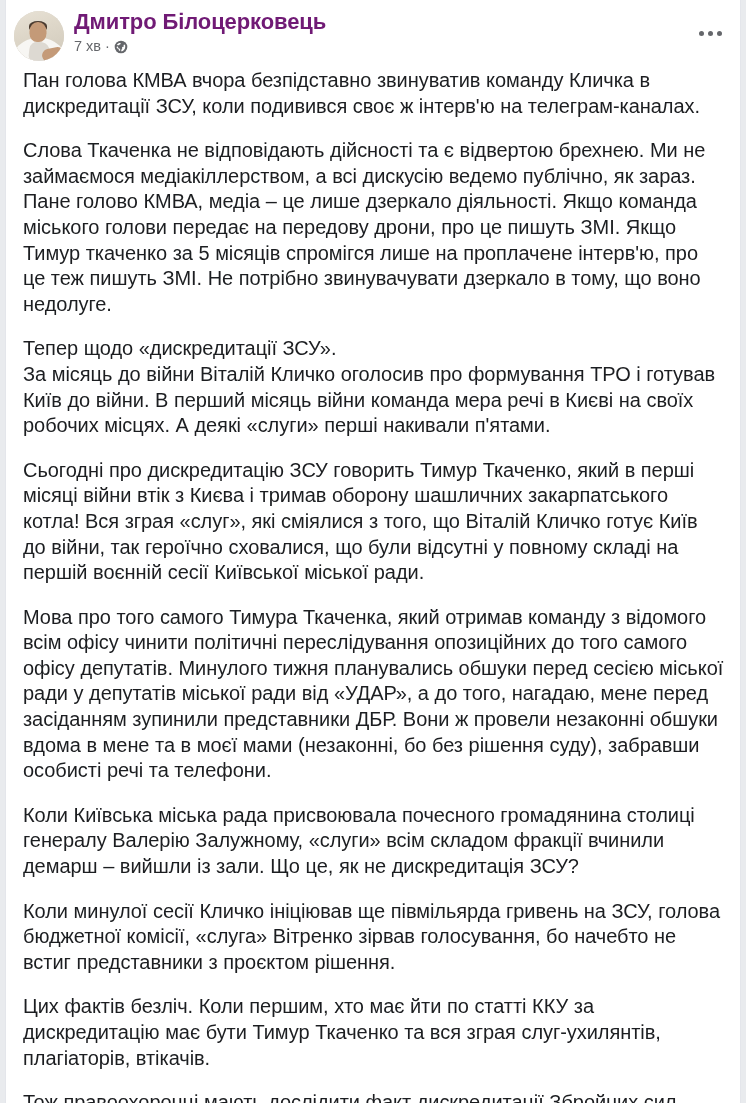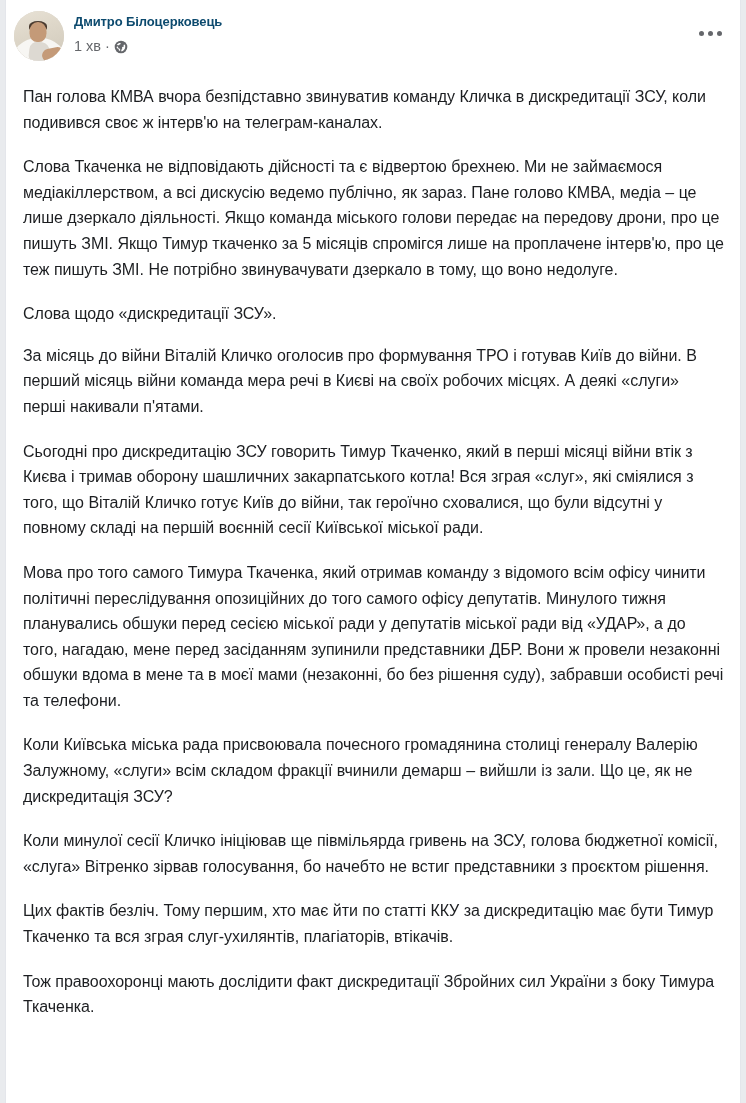--- a/index.html
+++ b/index.html
@@ -90,23 +90,23 @@
   }
 
   .header-text {
     margin-left: 10px;
     padding-top: 1px;
     flex: 1 1 auto;
     min-width: 0;
   }
 
   .author-name {
-    font-size: 13px;
+    font-size: 22px;
     font-weight: 700;
-    color: #0c4a6e;
+    color: #701a75;
     line-height: 24px;
     letter-spacing: -0.1px;
   }
 
   .meta-line {
     display: flex;
     align-items: center;
     margin-top: 3px;
     font-size: 14.5px;
     color: #65676b;
@@ -143,24 +143,24 @@
     border-radius: 50%;
     background: #65676b;
   }
 
   
   .post-body {
     padding: 4px 16px 16px 17px;
   }
 
   .post-body p {
-    font-size: 16px;
+    font-size: 20px;
     line-height: 25.6px;
     color: #1c1e21;
-    margin: 16px 0 19px 0;
+    margin: 0 0 19px 0;
     text-align: left;
     letter-spacing: -0.05px;
     word-spacing: 0.1px;
   }
   .post-body p:last-child { margin-bottom: 0; }
 
   
   .post-body p.tight { margin-bottom: 0; }
 </style>
 </head>
@@ -176,21 +176,21 @@
       <div class="shirt-shadow"></div>
       <div class="hair"></div>
       <div class="head"></div>
       <div class="arm"></div>
     </div>
 
     <div class="header-text">
       <div class="author-name">Дмитро Білоцерковець</div>
 
       <div class="meta-line">
-        <span class="meta-time">1 хв</span>
+        <span class="meta-time">7 хв</span>
         <span class="meta-dot">·</span>
         <span class="globe-icon">
           <svg viewBox="0 0 16 16" width="14" height="14" aria-hidden="true">
             <circle cx="8" cy="8" r="7.2" fill="#65676b"></circle>
             <path d="M3.2 5.4c1 .2 1.6.9 2.3.7.8-.2.5-1.2 1.4-1.3.7 0 1-.6.6-1.1-.4-.5-1.6-.4-2.2 0-.8.5-1.6 1-2.1 1.7z" fill="#ffffff"></path>
             <path d="M12.6 5.1c-.5.3-1.3.1-1.6.6-.3.6.4 1 .1 1.6-.3.6-1.4.3-1.8.9-.3.5.2 1.1 0 1.7-.2.7-1 .8-1.1 1.5-.1.6.5 1 .4 1.6 1.9-.4 3.4-1.8 4-3.6.4-1.4.3-2.9 0-4.3z" fill="#ffffff"></path>
             <path d="M3.1 9c.5.6 1.5.5 2 1.1.4.5.1 1.3.6 1.8.4.4 1 .3 1.4.6-.3-.8.2-1.6-.2-2.3-.4-.7-1.4-.6-1.9-1.2-.4-.5-.2-1.4-.9-1.6-.6-.2-1.1.4-1 1.6z" fill="#ffffff"></path>
           </svg>
         </span>
       </div>
@@ -199,24 +199,24 @@
     <div class="menu-button">
       <span class="dot"></span>
       <span class="dot"></span>
       <span class="dot"></span>
     </div>
   </div>
 
   <div class="post-body">
     <p>Пан голова КМВА вчора безпідставно звинуватив команду Кличка в дискредитації ЗСУ, коли подивився своє ж інтерв'ю на телеграм-каналах.</p>
     <p>Слова Ткаченка не відповідають дійсності та є відвертою брехнею. Ми не займаємося медіакіллерством, а всі дискусію ведемо публічно, як зараз. Пане голово КМВА, медіа – це лише дзеркало діяльності. Якщо команда міського голови передає на передову дрони, про це пишуть ЗМІ. Якщо Тимур ткаченко за 5 місяців спромігся лише на проплачене інтерв'ю, про це теж пишуть ЗМІ. Не потрібно звинувачувати дзеркало в тому, що воно недолуге.</p>
-    <p class="tight">Слова щодо «дискредитації ЗСУ».</p>
+    <p class="tight">Тепер щодо «дискредитації ЗСУ».</p>
     <p>За місяць до війни Віталій Кличко оголосив про формування ТРО і готував Київ до війни. В перший місяць війни команда мера речі в Києві на своїх робочих місцях. А деякі «слуги» перші накивали п'ятами.</p>
     <p>Сьогодні про дискредитацію ЗСУ говорить Тимур Ткаченко, який в перші місяці війни втік з Києва і тримав оборону шашличних закарпатського котла! Вся зграя «слуг», які сміялися з того, що Віталій Кличко готує Київ до війни, так героїчно сховалися, що були відсутні у повному складі на першій воєнній сесії Київської міської ради.</p>
     <p>Мова про того самого Тимура Ткаченка, який отримав команду з відомого всім офісу чинити політичні переслідування опозиційних до того самого офісу депутатів. Минулого тижня планувались обшуки перед сесією міської ради у депутатів міської ради від «УДАР», а до того, нагадаю, мене перед засіданням зупинили представники ДБР. Вони ж провели незаконні обшуки вдома в мене та в моєї мами (незаконні, бо без рішення суду), забравши особисті речі та телефони.</p>
     <p>Коли Київська міська рада присвоювала почесного громадянина столиці генералу Валерію Залужному, «слуги» всім складом фракції вчинили демарш – вийшли із зали. Що це, як не дискредитація ЗСУ?</p>
     <p>Коли минулої сесії Кличко ініціював ще півмільярда гривень на ЗСУ, голова бюджетної комісії, «слуга» Вітренко зірвав голосування, бо начебто не встиг представники з проєктом рішення.</p>
-    <p>Цих фактів безліч. Тому першим, хто має йти по статті ККУ за дискредитацію має бути Тимур Ткаченко та вся зграя слуг-ухилянтів, плагіаторів, втікачів.</p>
+    <p>Цих фактів безліч. Коли першим, хто має йти по статті ККУ за дискредитацію має бути Тимур Ткаченко та вся зграя слуг-ухилянтів, плагіаторів, втікачів.</p>
     <p>Тож правоохоронці мають дослідити факт дискредитації Збройних сил України з боку Тимура Ткаченка.</p>
 
   </div>
 
 </div>
 
 </body></html>

